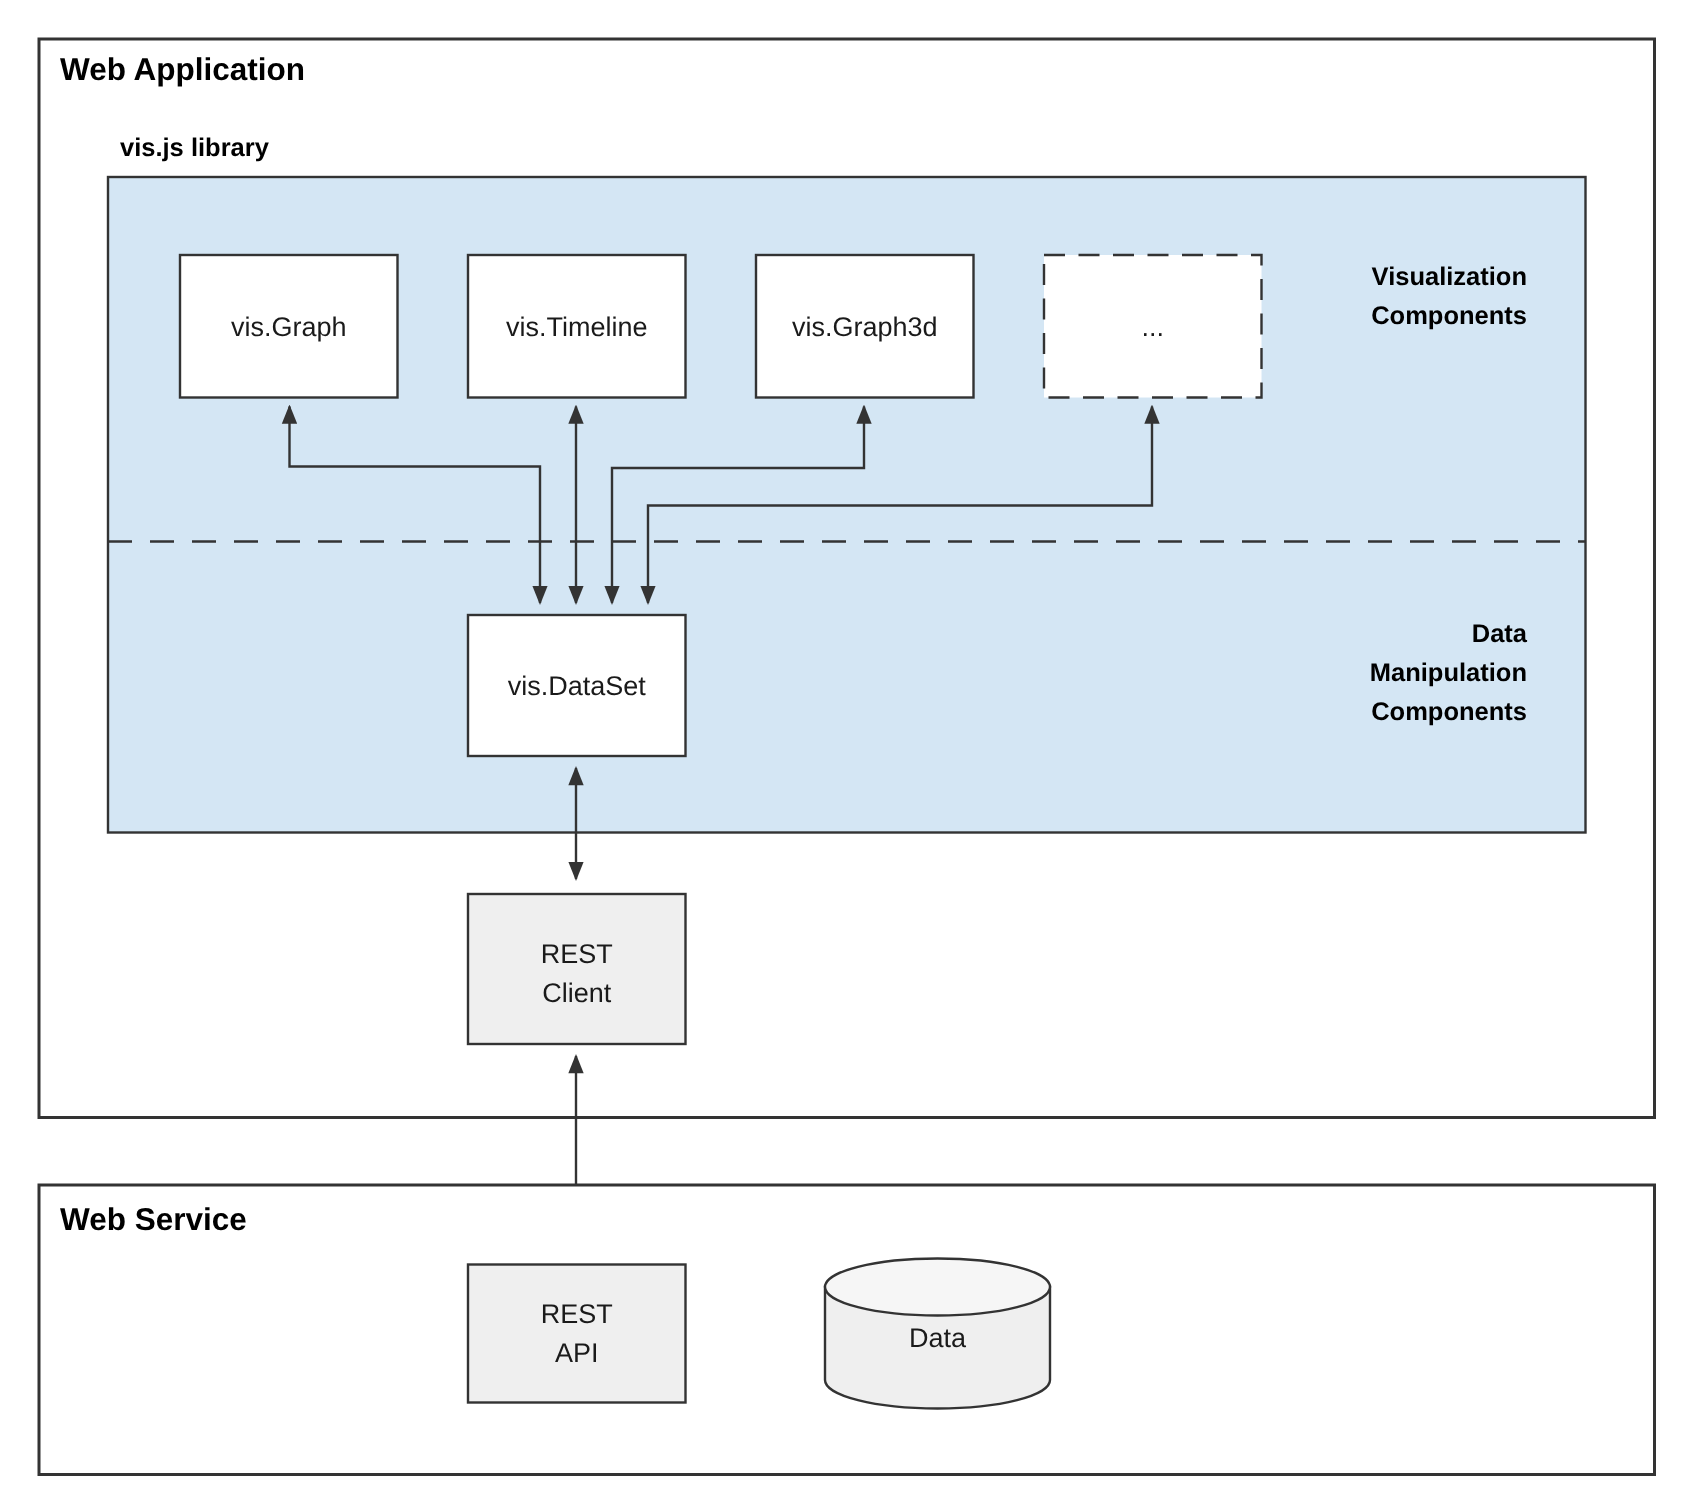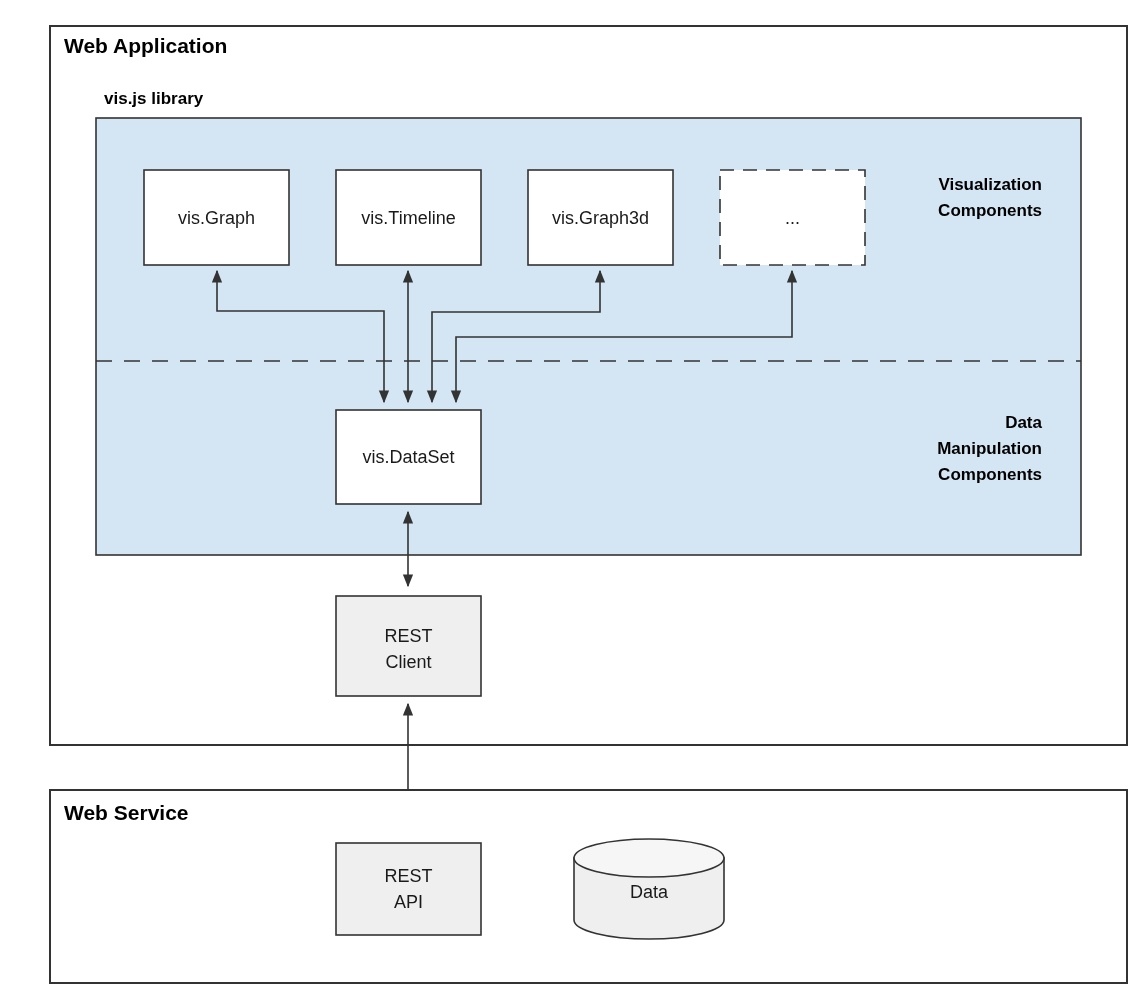--- a/index.html
+++ b/index.html
@@ -10,21 +10,20 @@
   body {
     width: 1128px;
     height: 1008px;
     font-family: "Liberation Sans", sans-serif;
     overflow: hidden;
   }
   #diagram-root {
     position: relative;
     width: 969px;
     height: 1008px;
-    padding-left: 24px;
   }
   svg#diagram {
     display: block;
     width: 1128px;
     height: 1008px;
   }
   .container-rect {
     fill: #ffffff;
     stroke: #333333;
     stroke-width: 2;

